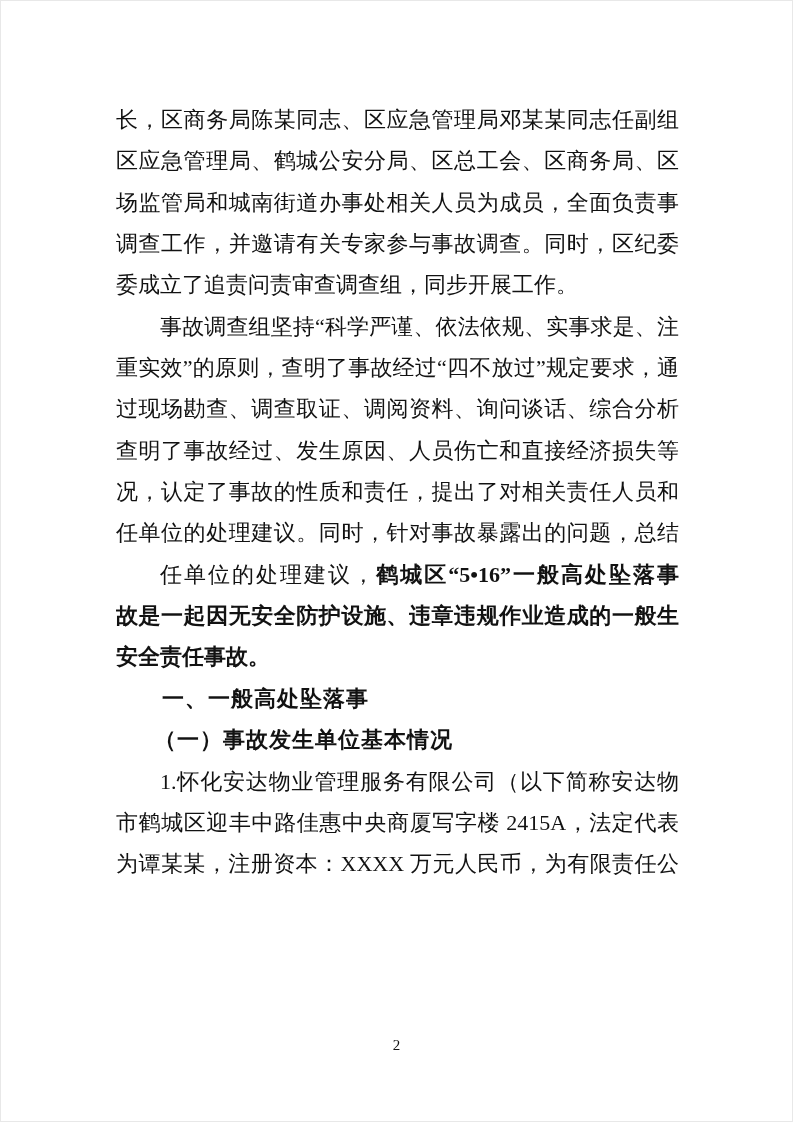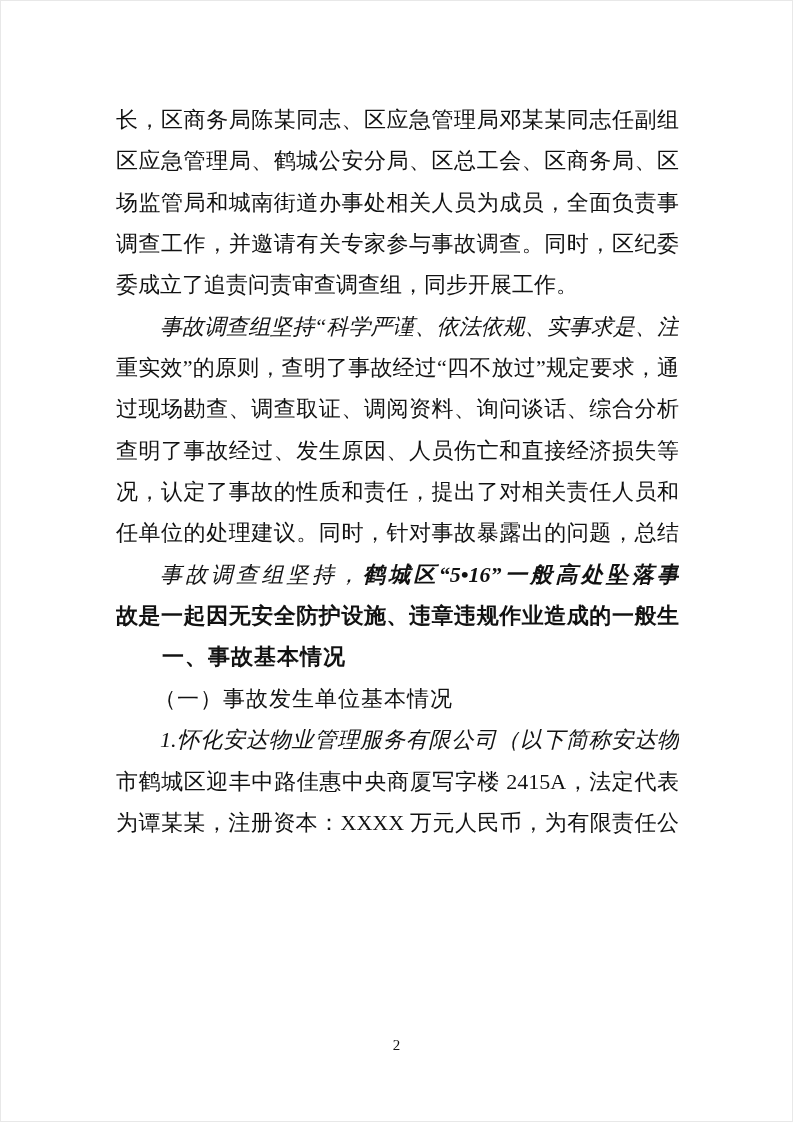--- a/index.html
+++ b/index.html
@@ -25,32 +25,32 @@
     line-height: 41.35px;
     font-size: 22px;
     text-align: justify;
     text-align-last: justify;
     overflow: hidden;
   }
   .line.no-fill {
     text-align: center;
     text-align-last: left;
   }
-  .line.indent { text-indent: 44px; font-style: italic; }
+  .line.indent { text-indent: 44px; }
   .b { font-weight: bold; }
   .heading1 {
     font-family: "Liberation Sans", "DejaVu Sans", sans-serif;
     font-weight: bold;
     text-align: left;
     text-align-last: left;
     text-indent: 46px;
     letter-spacing: 1px;
   }
   .heading2 {
-    font-weight: normal;
+    font-weight: bold;
     text-align: left;
     text-align-last: left;
     text-indent: 38px;
     letter-spacing: 1px;
   }
   .footer {
     position: absolute;
     top: 1034px;
     left: 0;
     width: 100%;
@@ -68,23 +68,24 @@
       <div class="line"><span>区应急管理局、鹤城公安分局、区总工会、区商务局、区市</span></div>
       <div class="line"><span>场监管局和城南街道办事处相关人员为成员，全面负责事故</span></div>
       <div class="line"><span>调查工作，并邀请有关专家参与事故调查。同时，区纪委监</span></div>
       <div class="line no-fill"><span>委成立了追责问责审查调查组，同步开展工作。</span></div>
       <div class="line indent"><span>事故调查组坚持“科学严谨、依法依规、实事求是、注</span></div>
       <div class="line"><span>重实效”的原则，查明了事故经过“四不放过”规定要求，通</span></div>
       <div class="line"><span>过现场勘查、调查取证、调阅资料、询问谈话、综合分析等，</span></div>
       <div class="line"><span>查明了事故经过、发生原因、人员伤亡和直接经济损失等情</span></div>
       <div class="line"><span>况，认定了事故的性质和责任，提出了对相关责任人员和责</span></div>
       <div class="line"><span>任单位的处理建议。同时，针对事故暴露出的问题，总结分</span></div>
-      <div class="line indent"><span>事故调查组坚持，</span><span class="b">鹤城区“5•16”一般高处坠落事</span></div>
+      <div class="line indent"><span>任单位的处理建议，</span><span class="b">鹤城区“5•16”一般高处坠落事</span></div>
       <div class="line"><span class="b">故是一起因无安全防护设施、违章违规作业造成的一般生产</span></div>
-      <div class="line heading1">一、事故基本情况</div>
+      <div class="line no-fill"><span class="b">安全责任事故。</span></div>
+      <div class="line heading1">一、一般高处坠落事</div>
       <div class="line heading2">（一）事故发生单位基本情况</div>
       <div class="line indent"><span>1.怀化安达物业管理服务有限公司（以下简称安达物业</span></div>
       <div class="line"><span>市鹤城区迎丰中路佳惠中央商厦写字楼 2415A，法定代表人</span></div>
       <div class="line"><span>为谭某某，注册资本：XXXX 万元人民币，为有限责任公司(非</span></div>
     </div>
   <div class="footer">
     <span>2</span>
   </div>
 </div>
 

